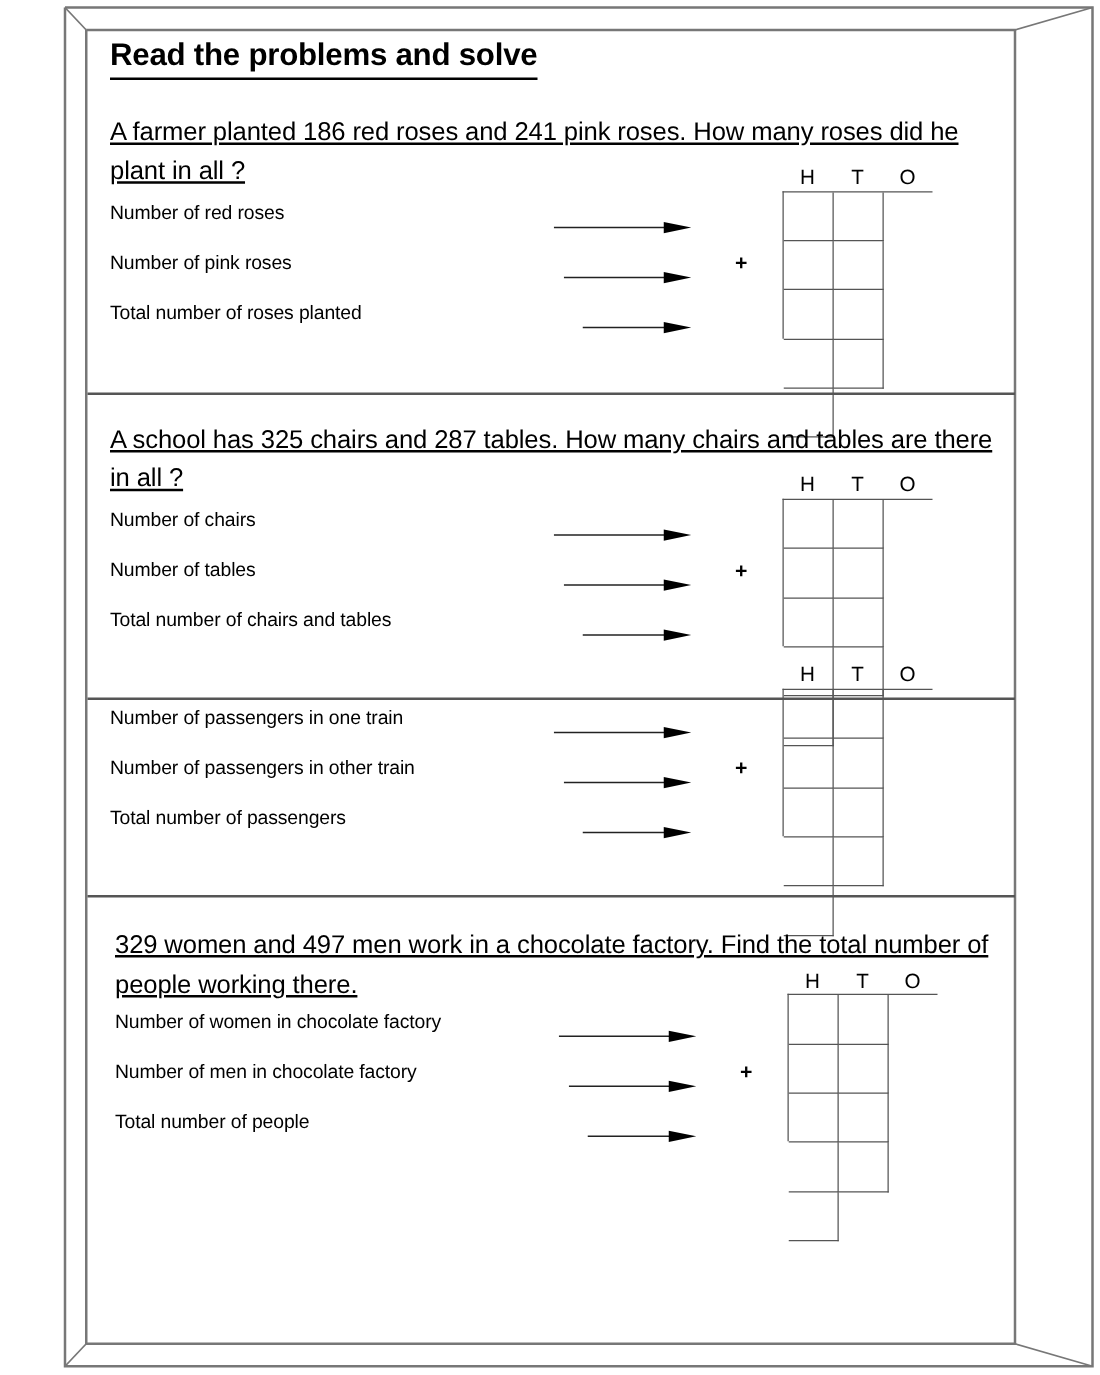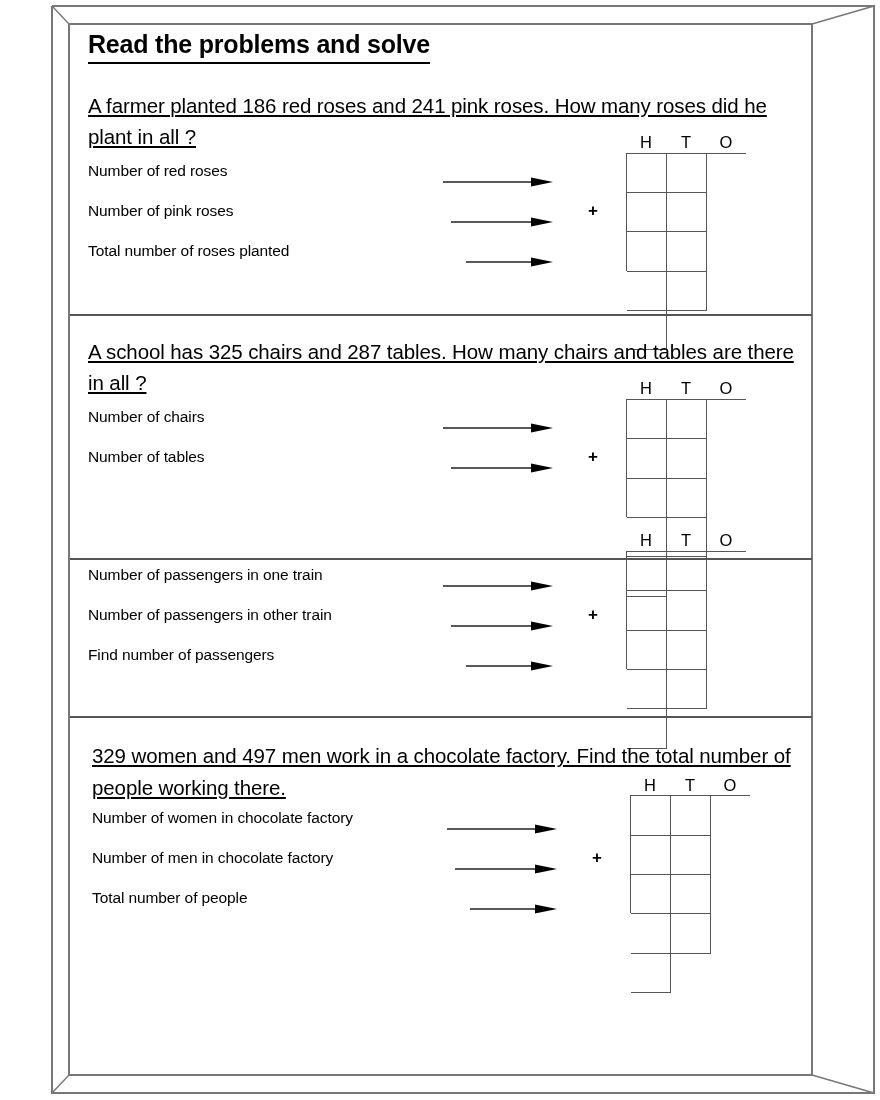--- a/index.html
+++ b/index.html
@@ -231,20 +231,29 @@
         <div class="row">
           <span class="row-label">Number of tables</span>
           <span class="row-arrow" style="left:363px;">
             <svg width="102" height="12" viewBox="0 0 102 12">
                 <line x1="0" y1="6" x2="88" y2="6" stroke="#222" stroke-width="1.3"></line>
                 <polygon points="80,1.5 102,6 80,10.5" fill="#000"></polygon>
               </svg>
           </span>
           <span class="plus-sign">+</span>
         </div>
+        <div class="row">
+          <span class="row-label">Total number of chairs and tables</span>
+          <span class="row-arrow" style="left:378px;">
+            <svg width="87" height="12" viewBox="0 0 87 12">
+                <line x1="0" y1="6" x2="73" y2="6" stroke="#222" stroke-width="1.3"></line>
+                <polygon points="65,1.5 87,6 65,10.5" fill="#000"></polygon>
+              </svg>
+          </span>
+        </div>
       </div>
       <div class="hto">
         <div class="hto-headers">
           <span>H</span>
           <span>T</span>
           <span>O</span>
         </div>
         <div class="hto-grid">
           <div class="hto-cell"></div>
           <div class="hto-cell"></div>
@@ -277,21 +286,21 @@
           <span class="row-label">Number of passengers in other train</span>
           <span class="row-arrow" style="left:363px;">
             <svg width="102" height="12" viewBox="0 0 102 12">
                 <line x1="0" y1="6" x2="88" y2="6" stroke="#222" stroke-width="1.3"></line>
                 <polygon points="80,1.5 102,6 80,10.5" fill="#000"></polygon>
               </svg>
           </span>
           <span class="plus-sign">+</span>
         </div>
         <div class="row">
-          <span class="row-label">Find number of passengers</span>
+          <span class="row-label">Total number of passengers</span>
           <span class="row-arrow" style="left:378px;">
             <svg width="87" height="12" viewBox="0 0 87 12">
                 <line x1="0" y1="6" x2="73" y2="6" stroke="#222" stroke-width="1.3"></line>
                 <polygon points="65,1.5 87,6 65,10.5" fill="#000"></polygon>
               </svg>
           </span>
         </div>
       </div>
       <div class="hto" style="top:-34px;">
         <div class="hto-headers">

